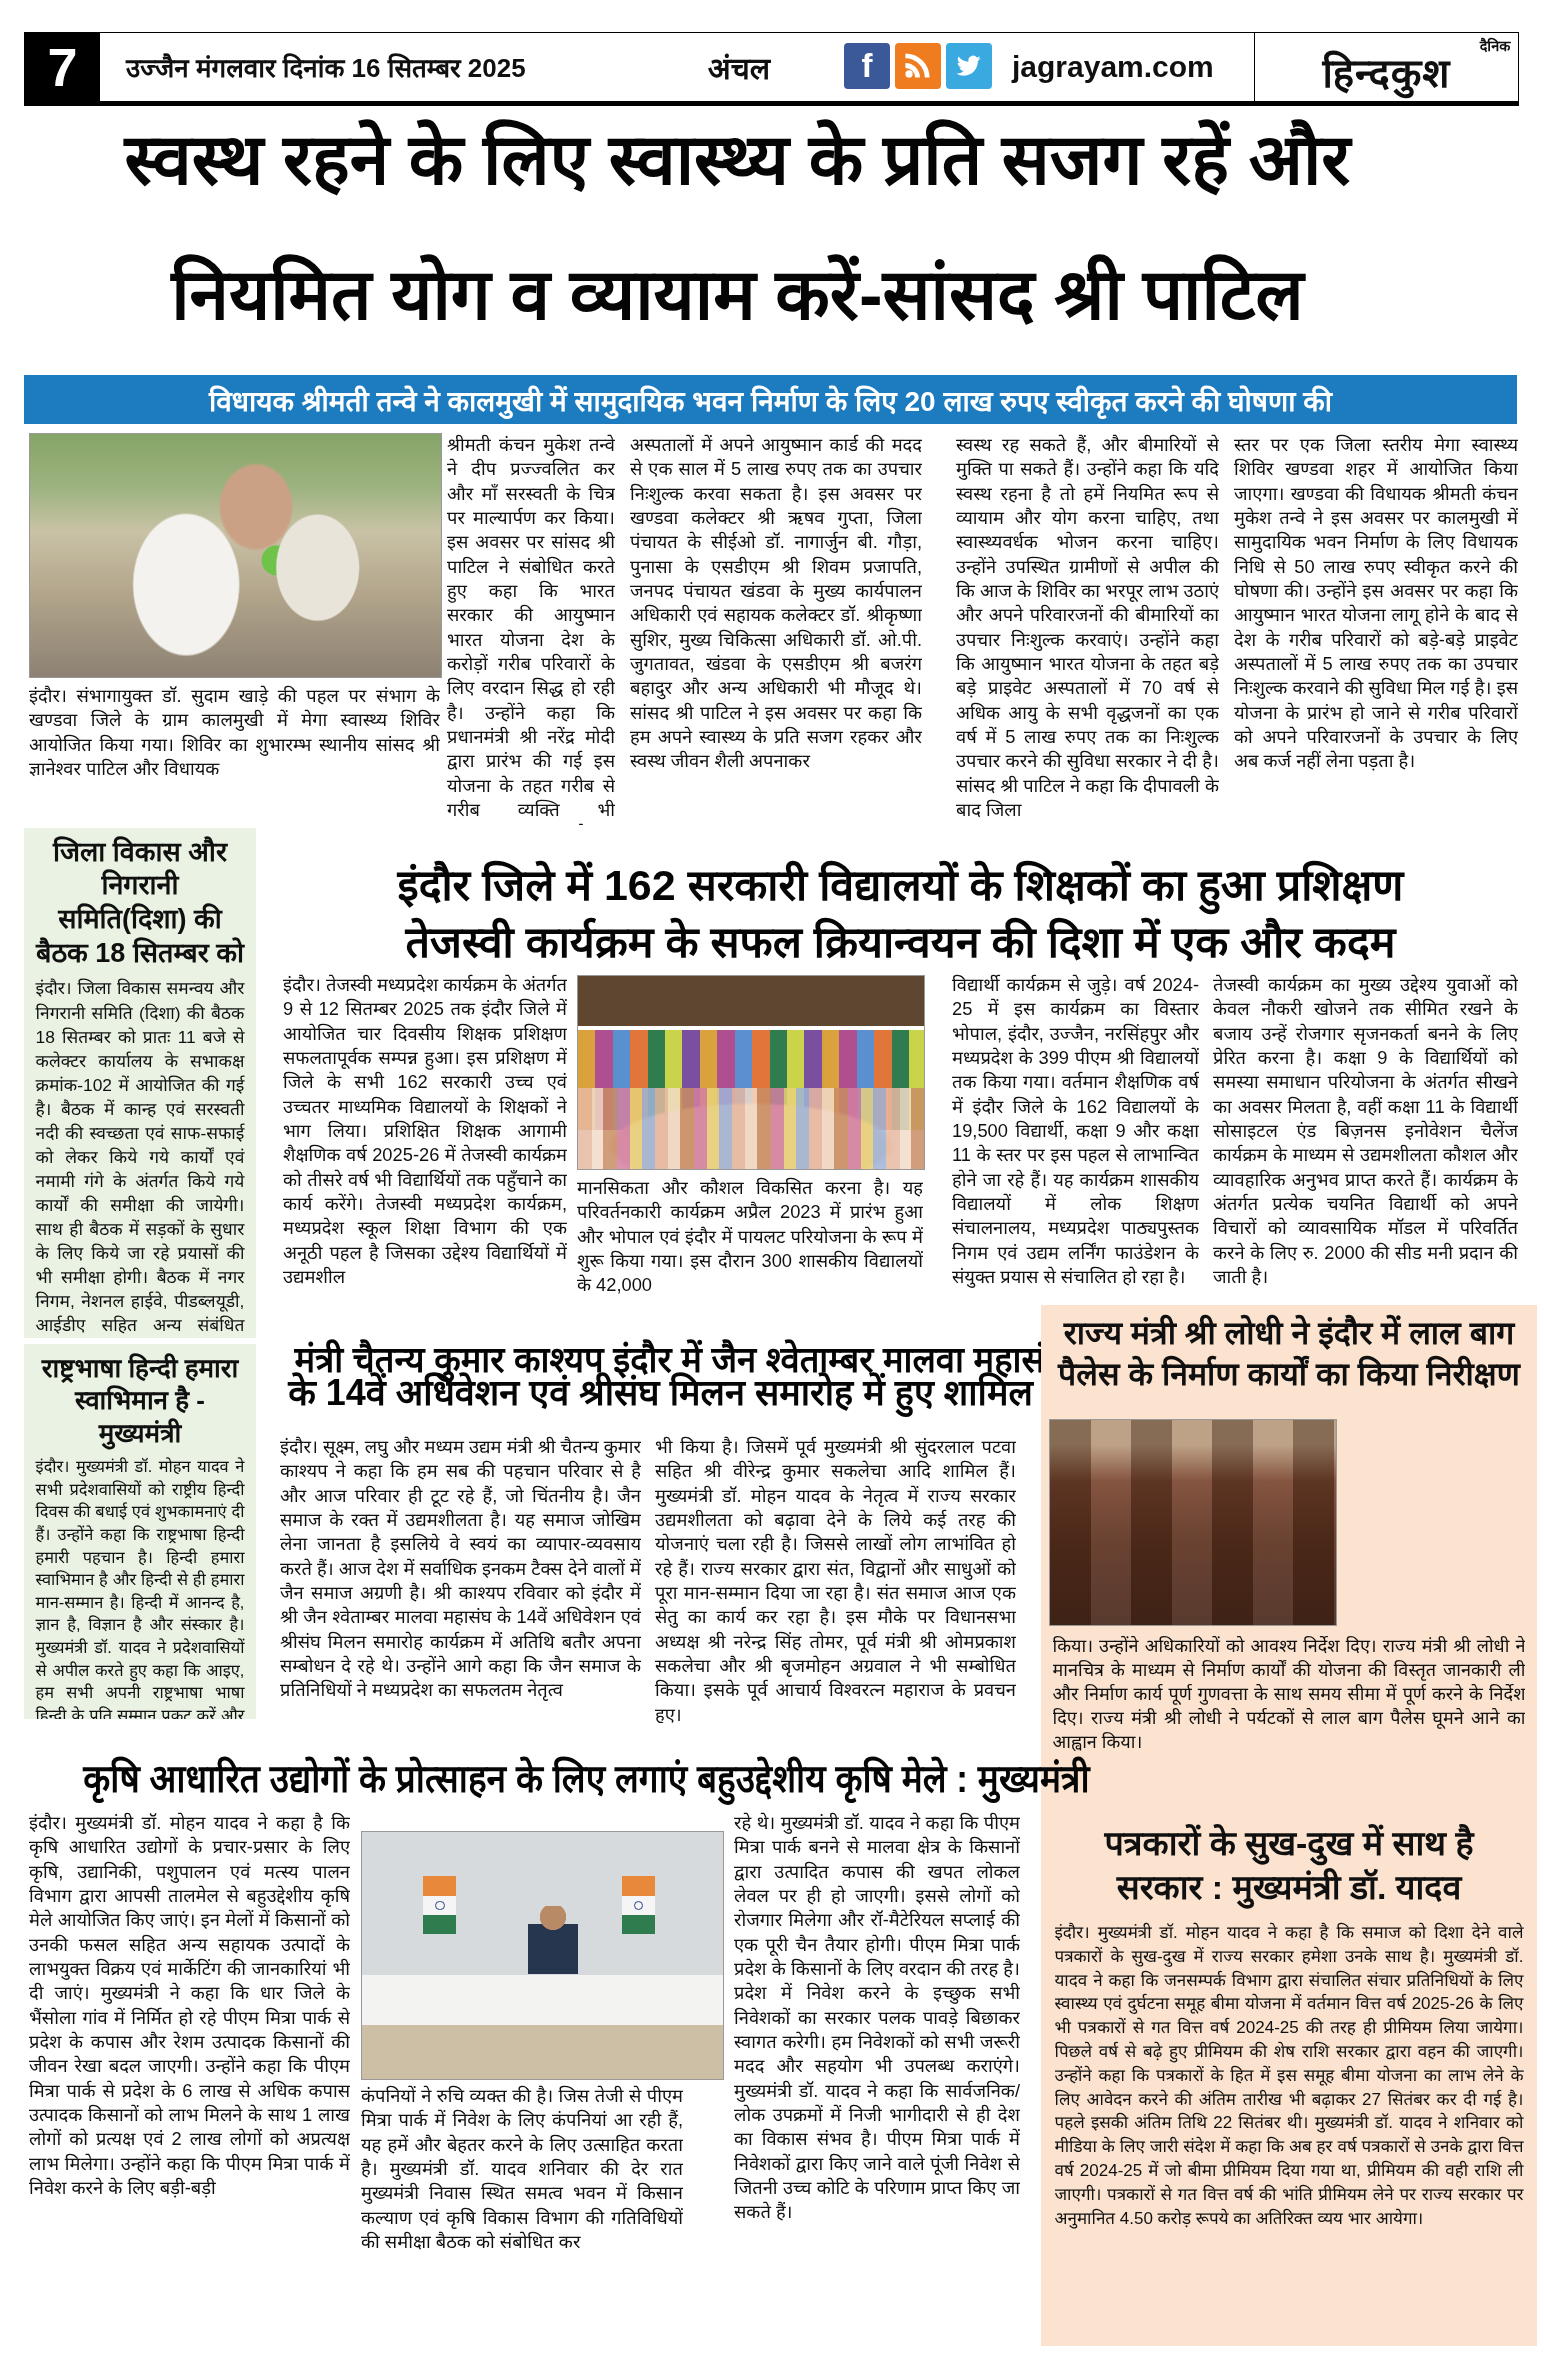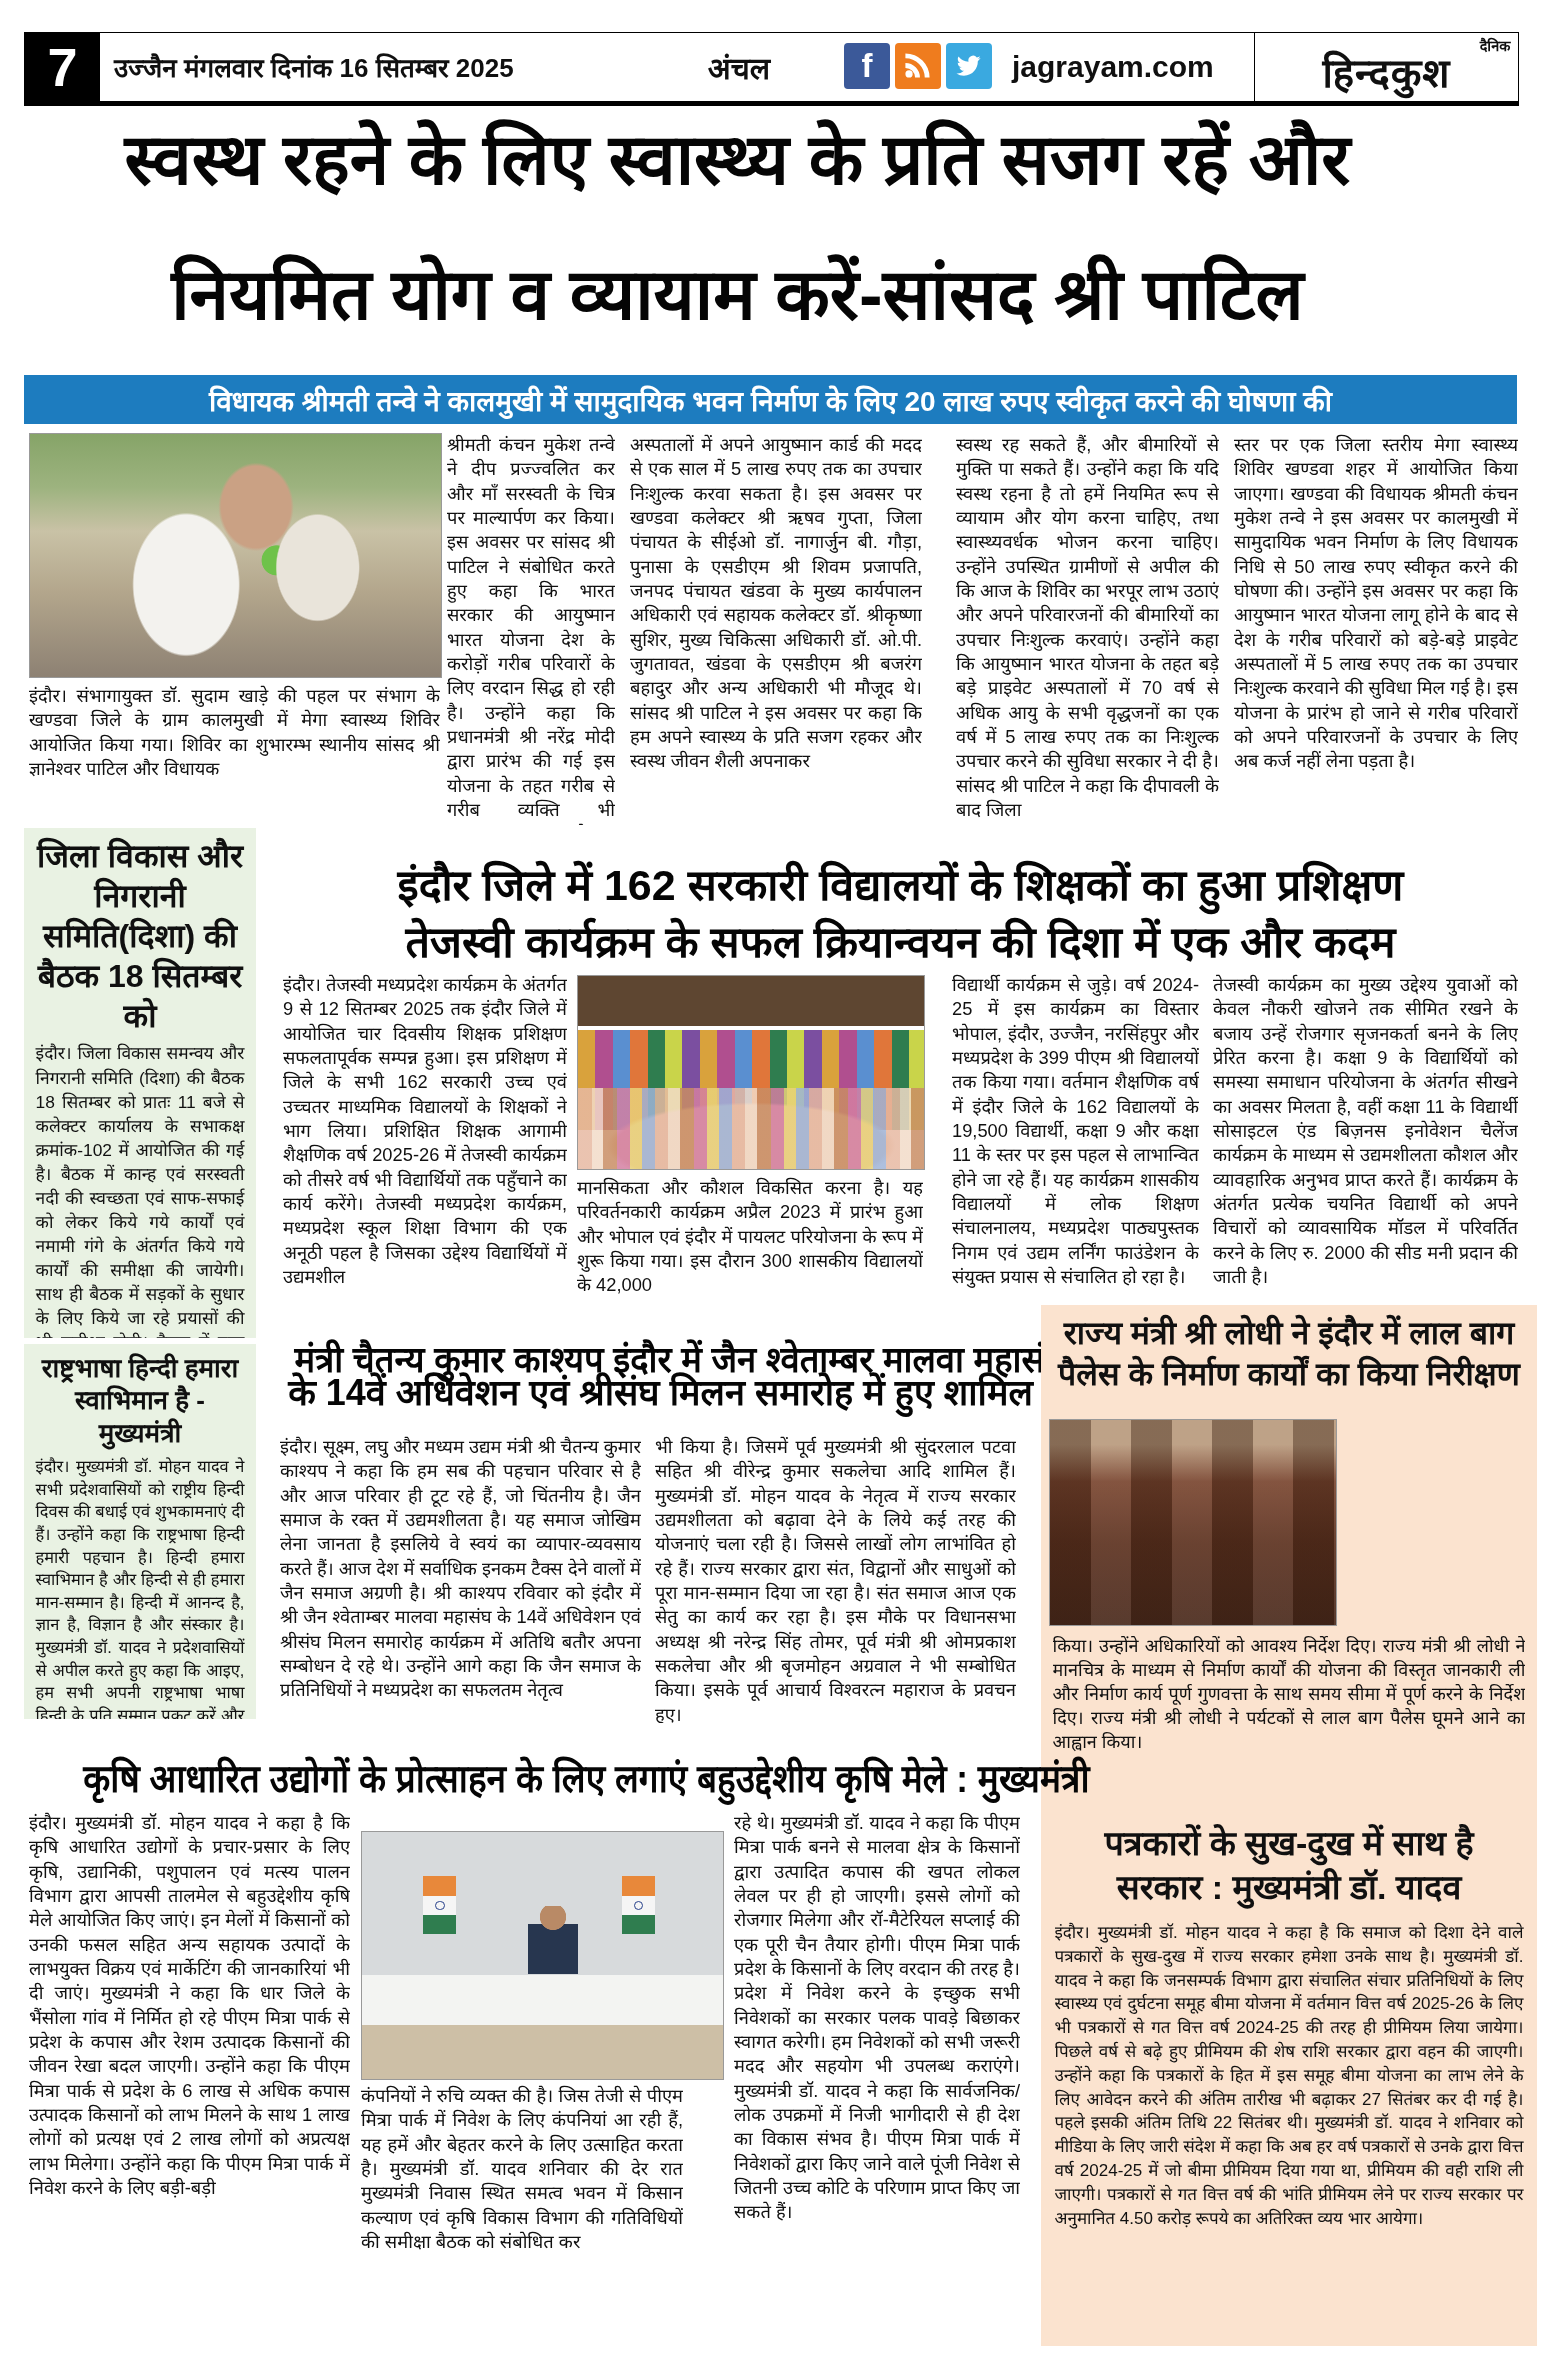--- a/index.html
+++ b/index.html
@@ -27,21 +27,21 @@
   .fit{display:inline-block;white-space:nowrap;transform-origin:center;}
   .fit-l{transform-origin:left center;}
   .lead-h{left:0;width:1475px;font-weight:800;font-size:71px;line-height:1.0;color:#050505;}
   .subbar{left:24px;top:375px;width:1493px;height:49px;background:var(--blue);color:#fff;
           display:flex;align-items:center;justify-content:center;font-size:28px;font-weight:700;}
   
   .col{font-size:18.3px;line-height:1.33;text-align:justify;overflow:hidden;}
   .photo{overflow:hidden;border:1px solid #999;}
   
   .greenbox{background:var(--green);padding:7.7px 11.6px;box-sizing:border-box;overflow:hidden;}
-  .g-title{font-size:32px;font-weight:800;text-align:center;line-height:1.25;margin-bottom:5.8px;}
+  .g-title{font-size:27px;font-weight:800;text-align:center;line-height:1.25;margin-bottom:5.8px;}
   .g-body{font-size:17.4px;line-height:1.38;text-align:justify;}
   
   .sec-h{font-weight:800;color:#050505;}
   
   .orangebox{background:var(--orange);box-sizing:border-box;overflow:hidden;}
   .o-title{font-size:32px;font-weight:800;text-align:center;line-height:1.3;padding-top:7.7px;}
   
   .ph-health{background:
      radial-gradient(ellipse 87px 116px at 38% 62%, #f3f2ee 0 60%, transparent 62%),
      radial-gradient(ellipse 68px 87px at 70% 55%, #e9e4da 0 60%, transparent 62%),
@@ -70,21 +70,21 @@
      linear-gradient(180deg,transparent 26%,#27364f 26%);}
 </style>
 </head>
 <body>
 
 <div id="page">
 
   <div class="abs header">
     <div class="abs pagenum">7</div>
     <div class="abs dateline">
-        <span class="fit fit-l" style="transform: scaleX(0.998834);">उज्जैन मंगलवार दिनांक 16 सितम्बर 2025</span>
+        <span class="fit fit-l" style="transform: scaleX(0.998834); margin-left: 12px;">उज्जैन मंगलवार दिनांक 16 सितम्बर 2025</span>
       </div>
     <div class="abs sectionlbl">अंचल</div>
     <div class="abs social">
       <div class="sicon fb">f</div>
       <div class="sicon rss">
         <svg width="29" height="29" viewBox="0 0 24 24">
           <circle cx="5" cy="19" r="3" fill="#fff"></circle>
           <path d="M2 10a12 12 0 0 1 12 12h-4a8 8 0 0 0-8-8z" fill="#fff"></path>
           <path d="M2 2a20 20 0 0 1 20 20h-4A16 16 0 0 0 2 6z" fill="#fff"></path>
         </svg>

